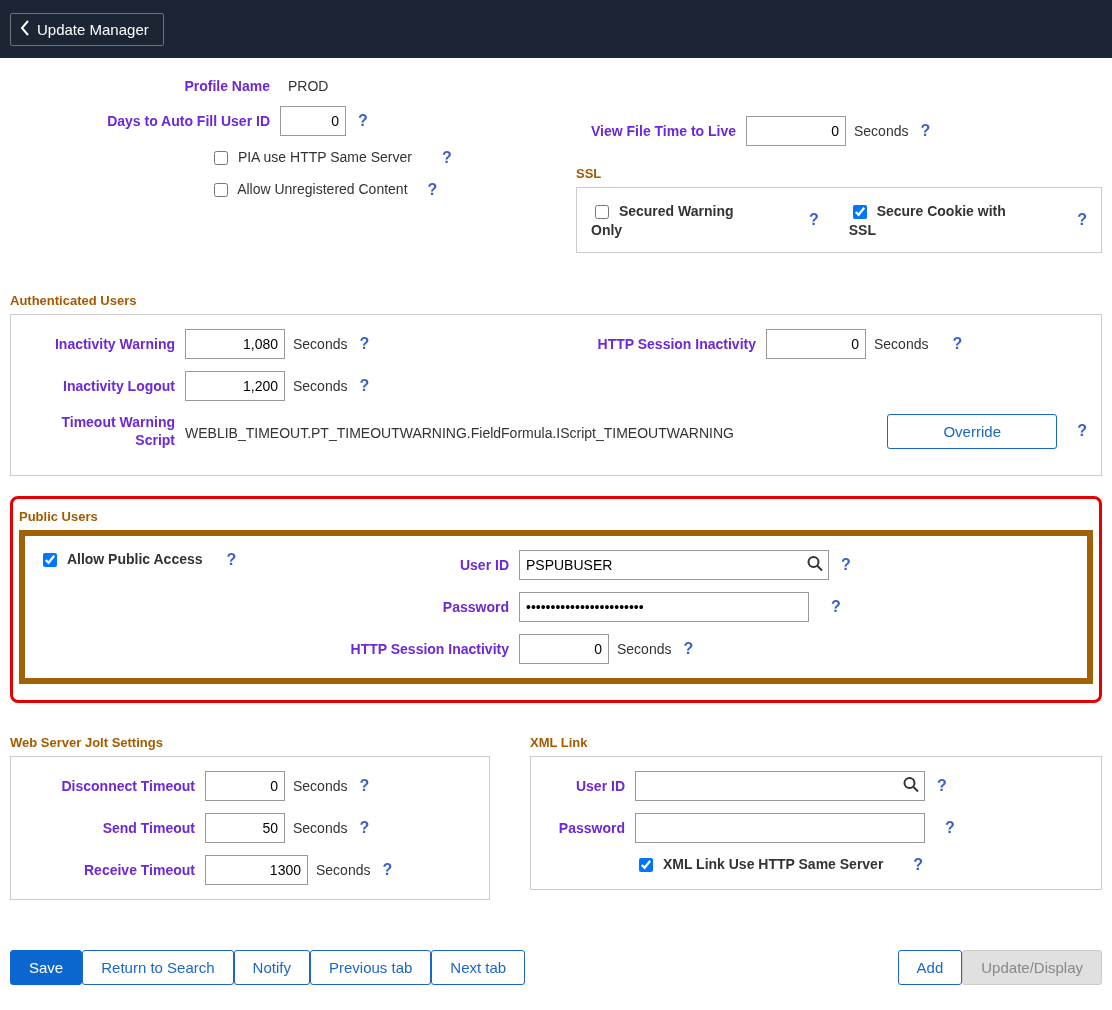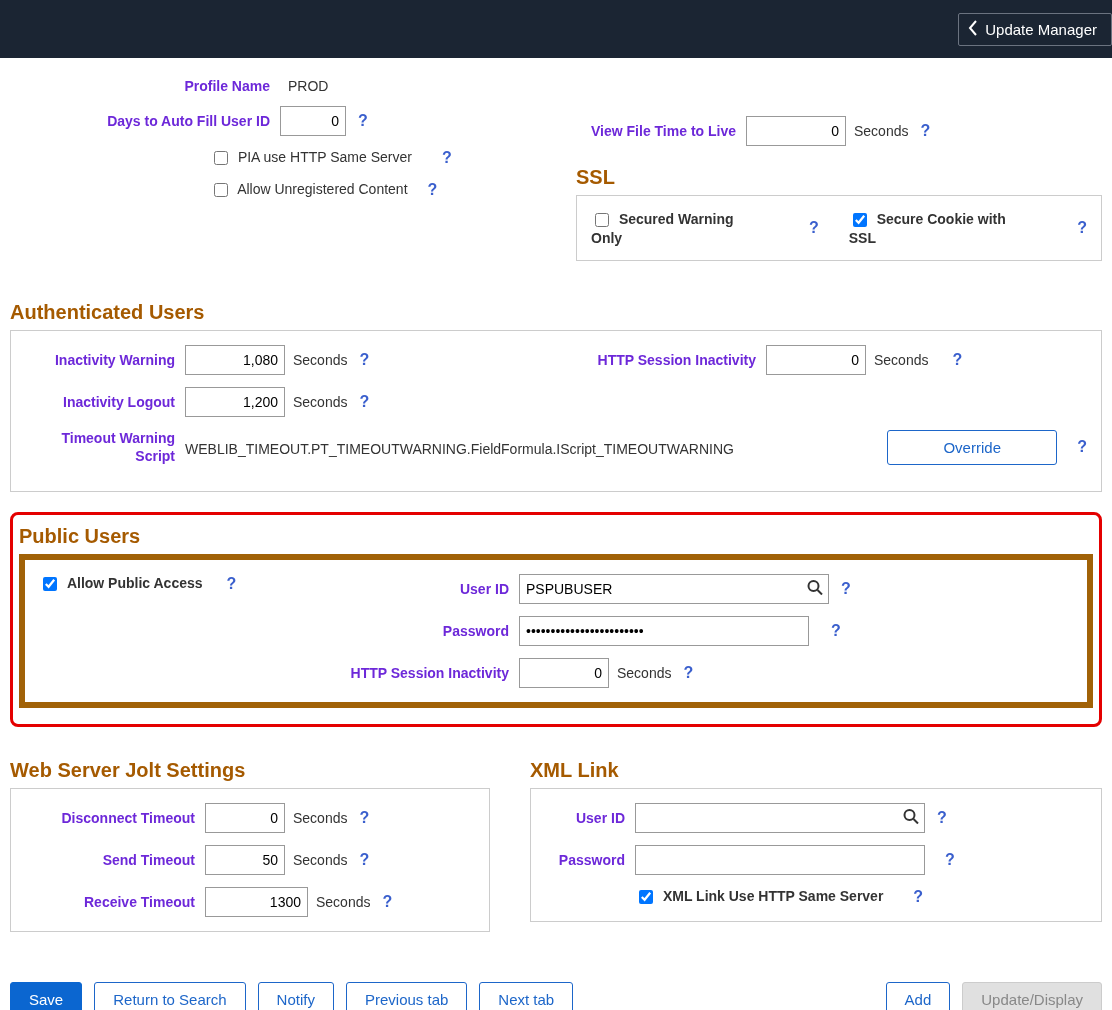--- a/index.html
+++ b/index.html
@@ -9,21 +9,21 @@
     font-size: 14px;
     color: #333;
     background: #fff;
   }
   .topbar {
     background: #1b2533;
     color: #fff;
     height: 58px;
     display: flex;
     align-items: center;
-    justify-content: flex-end;
+    justify-content: space-between;
     padding: 0 0 0 10px;
     overflow: hidden;
     gap: 8px;
   }
   .back-btn {
     border: 1px solid #6b7380;
     background: transparent;
     color: #fff;
     padding: 6px 14px 6px 8px;
     display: flex;
@@ -50,21 +50,21 @@
   }
   .lbl {
     text-align: right;
     padding-right: 10px;
     font-weight: 600;
     color: #6d28d9;
   }
   .section-title {
     color: #a55a00;
     font-weight: bold;
-    font-size: 20px;
+    font-size: 13px;
     margin: 8px 0 6px 0;
   }
   .fieldset {
     border: 1px solid #ccc;
     padding: 14px 14px 14px 14px;
     margin-bottom: 20px;
   }
   .highlight-box {
     border: 3px solid #e40000;
     border-radius: 8px;
@@ -137,21 +137,21 @@
   }
   .twocol > div { flex: 1; }
   .footer-bar {
     display: flex;
     justify-content: space-between;
     padding: 10px;
     gap: 10px;
   }
   .footer-bar .left, .footer-bar .right {
     display: flex;
-    gap: 12px;
+    gap: 0;
   }
 </style>
 </head>
 <body>
 
 <div class="topbar">
   <button class="back-btn">
     <span>
       <svg viewBox="0 0 10 16">
           <path d="M8 1 L2 8 L8 15" stroke="#fff" stroke-width="2" fill="none"></path>

